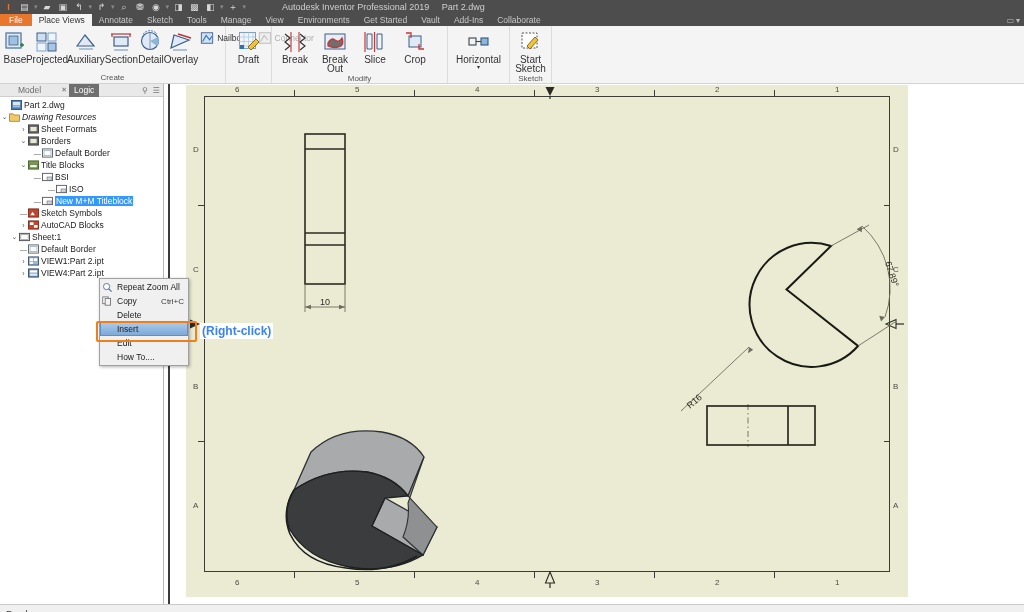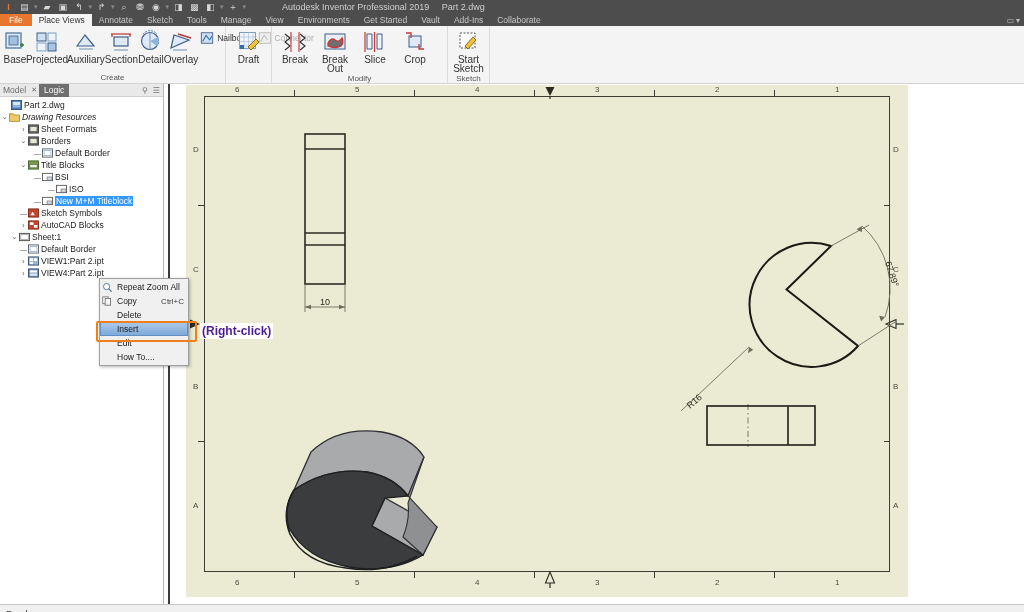--- a/index.html
+++ b/index.html
@@ -94,21 +94,21 @@
   
   #browser {
     width: 164px; background: #fff;
     border-right: 1px solid #b9b9b9;
     display: flex; flex-direction: column; position: relative;
   }
   #browser-tabs {
     height: 13px; background: #e9e9e9; display: flex; align-items: center;
     border-bottom: 1px solid #cfcfcf; font-size: 8.5px; position: relative;
   }
-  .btab { padding: 0 3px; color: #6d6d6d; display:flex; align-items:center; height: 13px; }
+  .btab { padding: 0 18px; color: #6d6d6d; display:flex; align-items:center; height: 13px; }
   .btab.sel { background: #6f6f6f; color: #fff; padding: 0 5px; }
   #btab-tools { position: absolute; right: 3px; display: flex; gap: 5px; color: #777; font-size: 8px; }
   #tree { flex: 1; overflow: hidden; padding-top: 2px; font-size: 8.5px; }
   .tnode {
     height: 12px; display: flex; align-items: center; white-space: nowrap;
     cursor: default; position: relative;
   }
   .tnode .exp {
     width: 9px; text-align: center; font-size: 7px; color: #5a5a5a; flex: none;
   }
@@ -162,21 +162,21 @@
     height: 14px; padding-left: 16px;
   }
   #ctx-highlight-ring {
     position: absolute; left: 96px; top: 237px;
     width: 101px; height: 21px;
     border: 2.5px solid #ef7f1a; border-radius: 2px; z-index: 60;
     pointer-events: none;
   }
   #rc-annot {
     position: absolute; left: 200px; top: 239px;
-    color: #4c1d95; font-weight: bold; font-size: 12px; z-index: 61;
+    color: #3b82f6; font-weight: bold; font-size: 12px; z-index: 61;
     white-space: nowrap; background: #fff; padding: 1px 2px;
   }
 
   
   #statusbar {
     height: 18px; background: #f0f0f0; border-top: 1px solid #c8c8c8;
     display: flex; align-items: center; padding-left: 6px;
     font-size: 9px; color: #3a3a3a; position: relative;
   }
 </style>
@@ -351,20 +351,34 @@
           <rect x="6" y="6" width="12" height="11" fill="#dfeaf6" stroke="#3d5f88" stroke-width="1"></rect>
           <path d="M3 3 l5 0 l0 5" fill="none" stroke="#cc3333" stroke-width="1.3"></path>
           <path d="M21 19 l-5 0 l0 -5" fill="none" stroke="#cc3333" stroke-width="1.3"></path>
         </svg>
         <span class="lbl">Crop</span>
       </div>
     </div>
     <div class="rgroup-label">Modify</div>
   </div>
 
+  <div class="rgroup" style="width:62px;">
+    <div class="rgroup-body" style="justify-content:center;">
+      <div class="rbtn" style="width:58px;">
+        <svg class="glyph" viewBox="0 0 24 24">
+          <rect x="2" y="8" width="7" height="7" fill="#eef3f8" stroke="#444" stroke-width="1.1"></rect>
+          <rect x="14" y="8" width="7" height="7" fill="#8fb4d8" stroke="#2f5a86" stroke-width="1.1"></rect>
+          <path d="M9 11.5 L14 11.5" stroke="#444" stroke-width="1.1"></path>
+        </svg>
+        <span class="lbl">Horizontal</span>
+        <span class="lbl" style="font-size:6px;line-height:4px;">▾</span>
+      </div>
+    </div>
+    <div class="rgroup-label"></div>
+  </div>
 
   <div class="rgroup" style="width:42px;">
     <div class="rgroup-body" style="justify-content:center;">
       <div class="rbtn">
         <svg class="glyph" viewBox="0 0 24 24">
           <rect x="3" y="3" width="15" height="15" fill="#fff" stroke="#555" stroke-width="1" stroke-dasharray="2,1.5"></rect>
           <path d="M8 16 L16 7 L19 10 L11 19 Z" fill="#f0c33c" stroke="#8a6d1f" stroke-width="1"></path>
           <path d="M8 16 L11 19" stroke="#8a6d1f" stroke-width="1"></path>
         </svg>
         <span class="lbl">Start Sketch</span>

